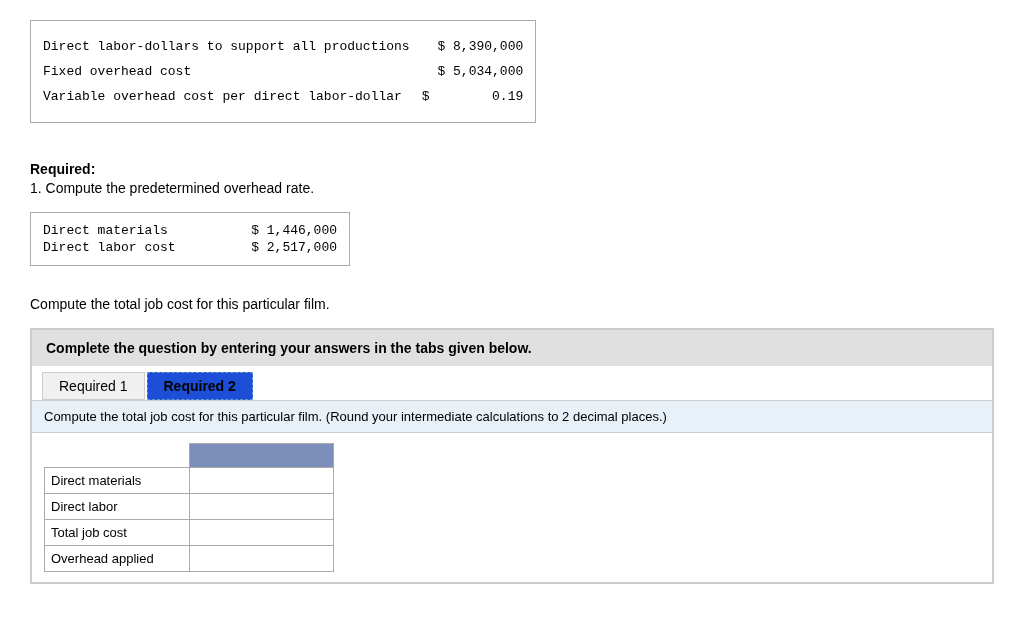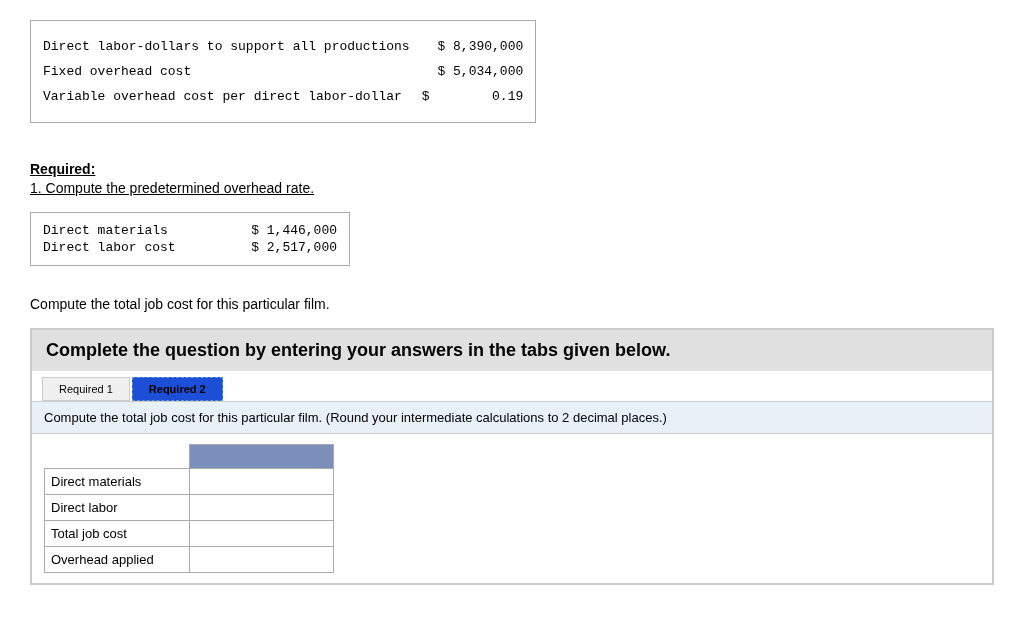--- a/index.html
+++ b/index.html
@@ -38,21 +38,20 @@
       white-space: pre;
     }
 
     .required-section {
       margin-bottom: 16px;
     }
 
     .required-section p {
       margin: 3px 0;
       font-size: 14px;
-      text-decoration: underline;
     }
 
     .required-section .bold {
       font-weight: bold;
     }
 
     .required-section .italic {
       font-style: italic;
     }
 
@@ -74,42 +73,42 @@
 
     .compute-text {
       margin-bottom: 16px;
       font-size: 14px;
     }
 
     .complete-banner {
       background: #e0e0e0;
       padding: 10px 14px;
       font-weight: bold;
-      font-size: 18px;
+      font-size: 14px;
       margin-bottom: 0;
       border: 1px solid #ccc;
       border-bottom: none;
     }
 
     .tabs-section {
       border: 1px solid #ccc;
       border-top: none;
       margin-bottom: 0;
     }
 
     .tabs-row {
       display: flex;
       border-bottom: 1px solid #ccc;
       padding: 6px 10px 0 10px;
     }
 
     .tab {
       padding: 5px 16px;
       cursor: pointer;
-      font-size: 11px;
+      font-size: 14px;
       border: 1px solid transparent;
       margin-right: 2px;
     }
 
     .tab.active {
       border: 1.5px dashed #6699cc;
       background: #1d4ed8;
       font-weight: bold;
     }
 

